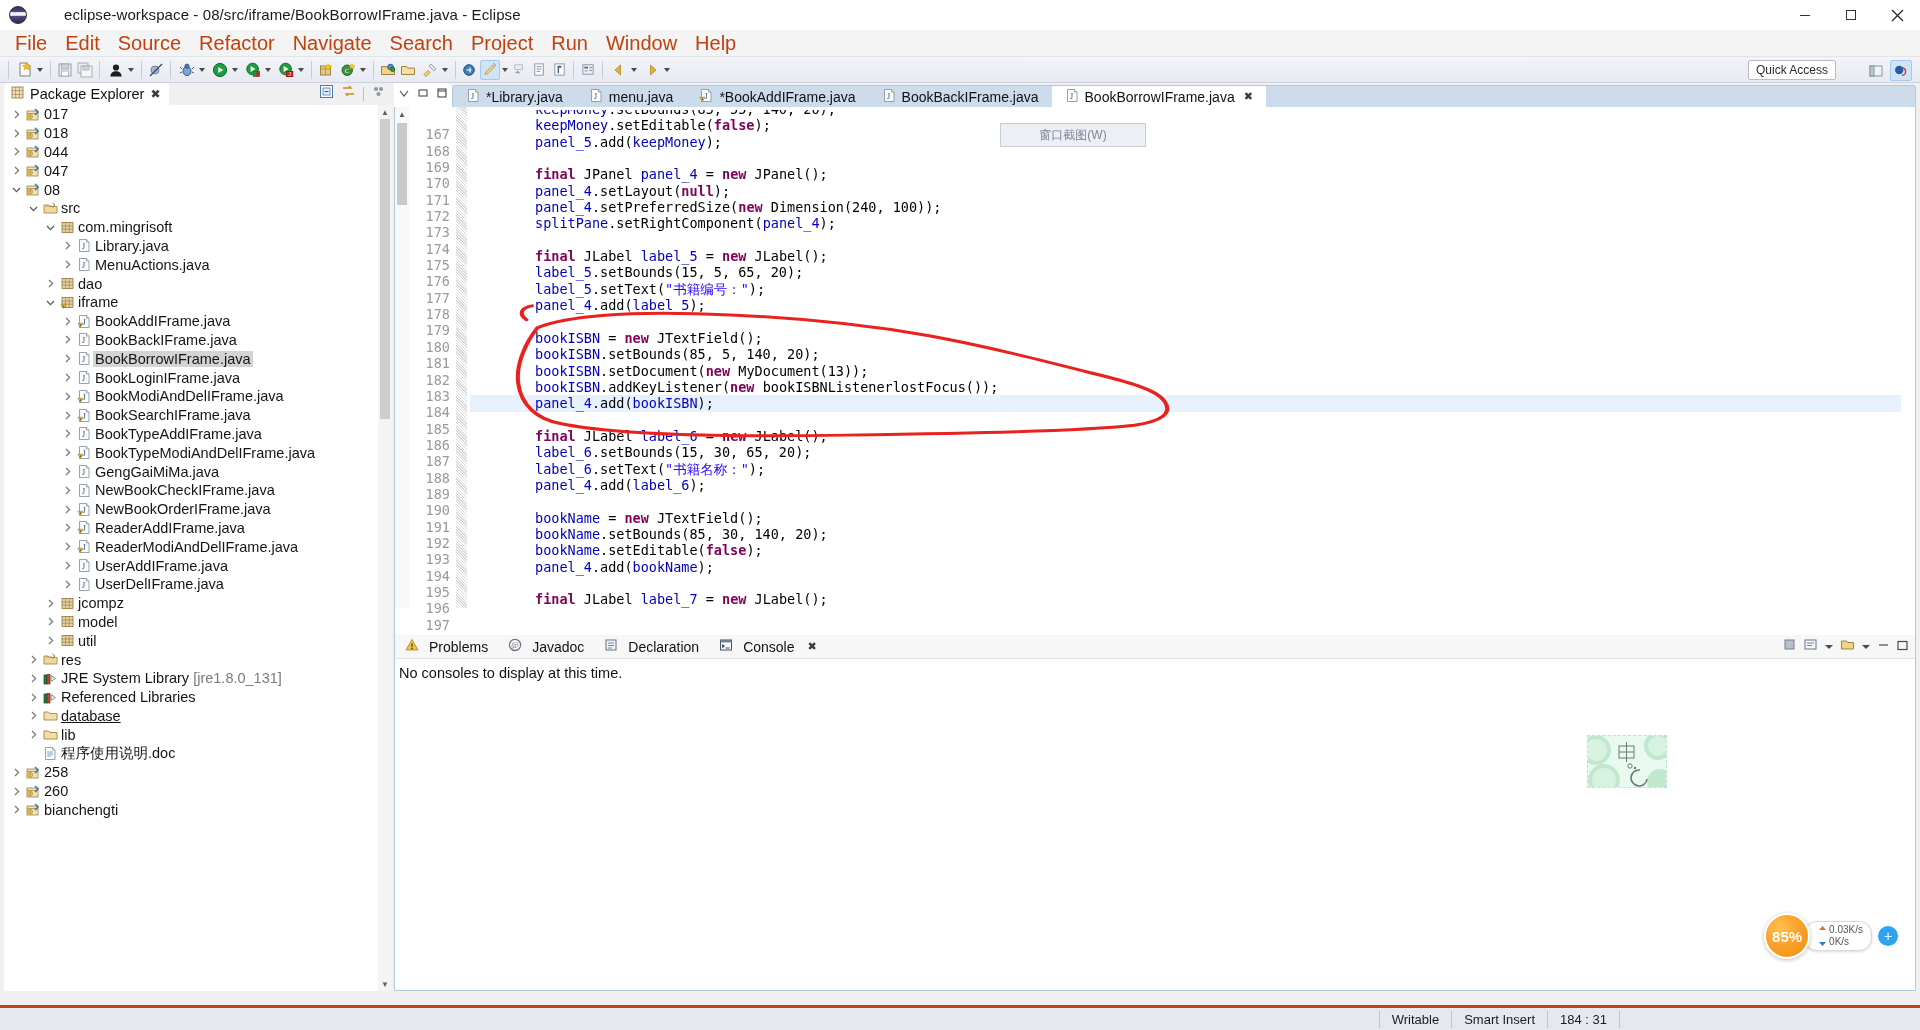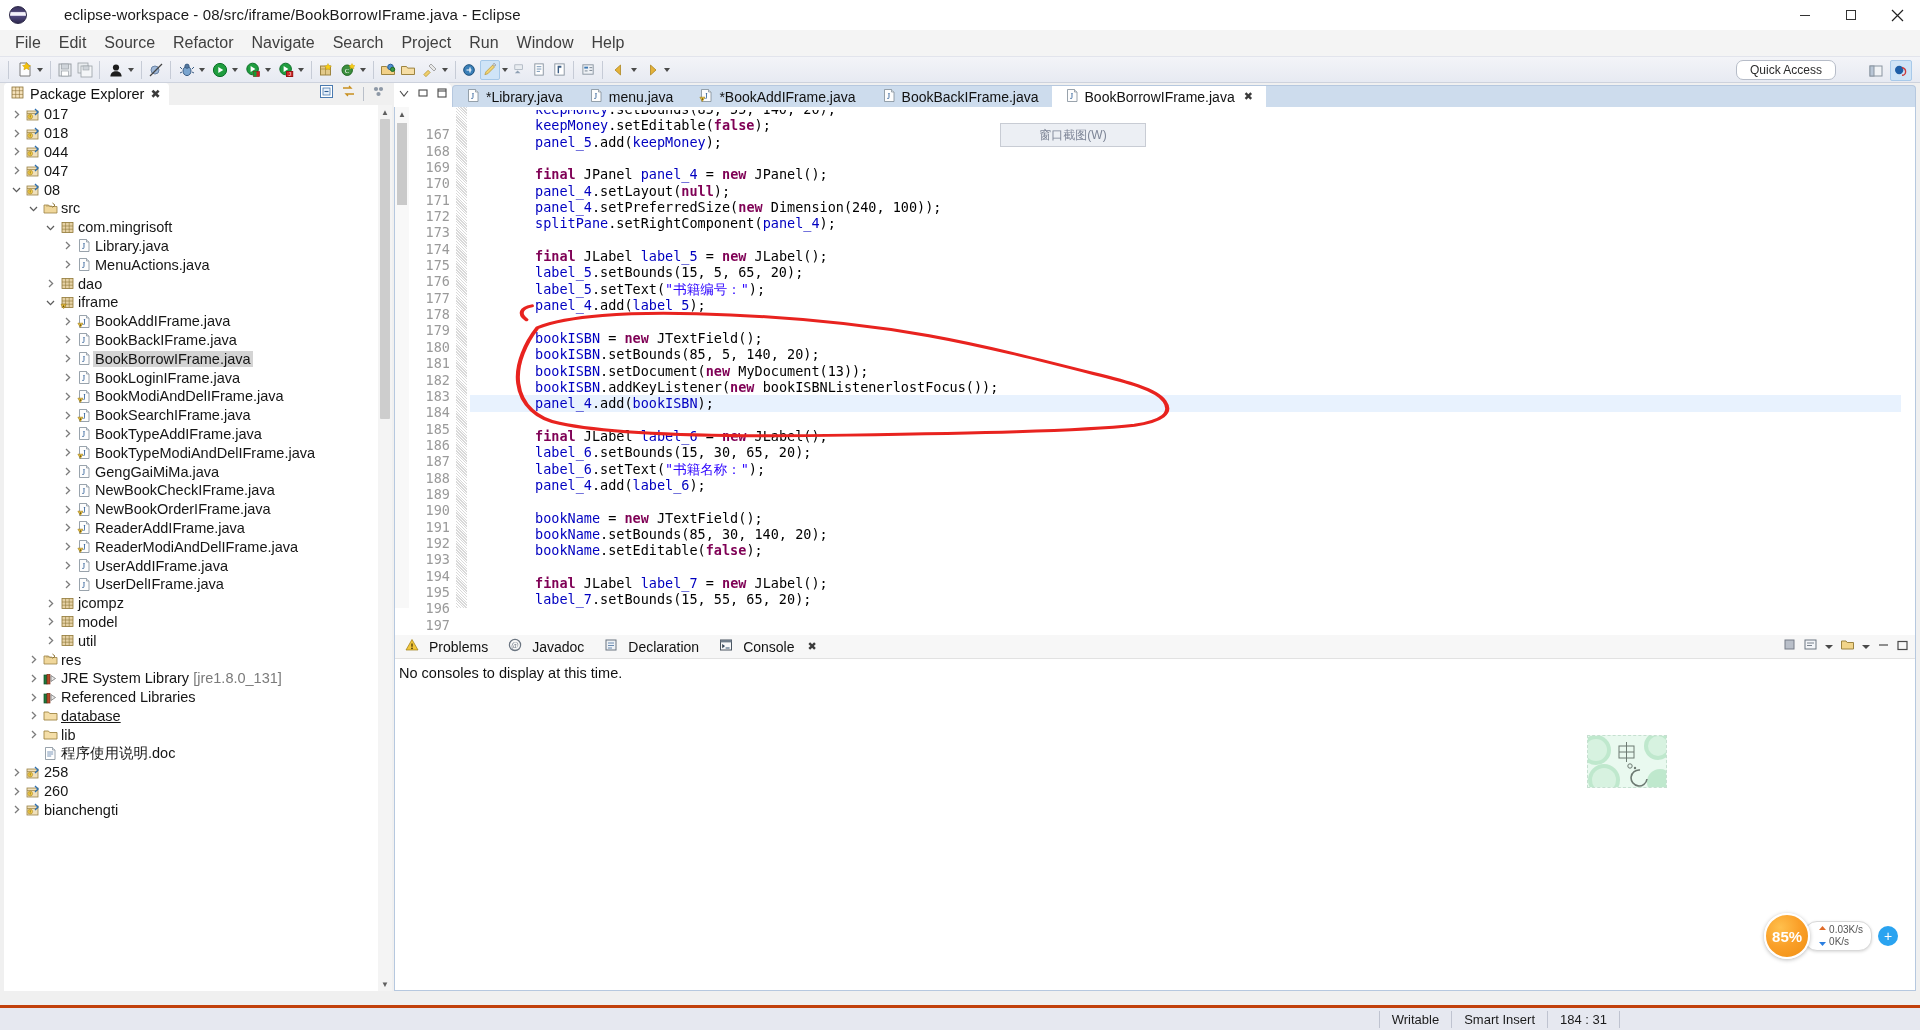--- a/index.html
+++ b/index.html
@@ -28,21 +28,21 @@
   .winbtns { position:absolute; right:0; top:0; height:30px; display:flex; }
   .winbtn {
     width:46px; height:30px; display:flex; align-items:center; justify-content:center;
     font-size:14px; color:#333; line-height:1;
   }
   .winbtn.close { color:#222; }
   .winbtn svg { display:block; }
 
   
   .menubar { height:26px; background:#f4f4f4; display:flex; align-items:center; padding-left:6px; }
-  .menubar .mi { font-size:16px; color:#404040; padding:2px 9px; cursor:default; }
+  .menubar .mi { font-size:20px; color:#c2410c; padding:2px 9px; cursor:default; }
 
   
   .toolbar {
     height:27px; background: linear-gradient(180deg,#f3f4f8 0%, #e7eaf2 100%);
     border-top:1px solid #e2e4ec; border-bottom:1px solid #cdd2dd;
     display:flex; align-items:center; padding-left:4px; position:relative;
   }
   .tb-sep { width:1px; height:18px; background:#c6cbd6; margin:0 4px; flex:none; }
   .tb-item { display:flex; align-items:center; height:22px; padding:0 1px; margin:0 1px; flex:none; }
   .tb-btn {
@@ -51,22 +51,22 @@
   }
   .tb-btn.sel { background:#cfe4f7; border:1px solid #a5c8e8; border-radius:2px; }
   .tb-arrow {
     width:9px; height:20px; display:flex; align-items:center; justify-content:center; flex:none;
   }
   .tb-arrow::after{
     content:""; border-left:3.5px solid transparent; border-right:3.5px solid transparent;
     border-top:4px solid #4a4a4a;
   }
   .quick-access {
-    position:absolute; right:84px; top:3px; width:100px; height:20px;
-    background:#ffffff; border:1px solid #b6bcc8; border-radius:7px;
+    position:absolute; right:84px; top:3px; width:88px; height:20px;
+    background:#ffffff; border:1px solid #b6bcc8; border-radius:2px;
     font-size:12px; color:#2b2b2b; display:flex; align-items:center; justify-content:center;
   }
   .persp {
     position:absolute; right:8px; top:3px; display:flex; gap:3px; align-items:center;
   }
   .persp-b { width:22px; height:21px; display:flex;align-items:center;justify-content:center; }
   .persp-b.active { background:#cfe4f7; border:1px solid #a8c9e9; border-radius:2px; }
 
   
   .body-area { position:absolute; left:0; top:83px; right:0; bottom:37px; background:#f0f0f0; }
@@ -1232,20 +1232,21 @@
               <div class="cl hl">        <span class="fld">panel_4</span>.add(<span class="fld">bookISBN</span>);</div>
               <div class="cl"></div>
               <div class="cl">        <span class="kw">final</span> JLabel <span class="fld">label_6</span> = <span class="kw">new</span> JLabel();</div>
               <div class="cl">        <span class="fld">label_6</span>.setBounds(15, 30, 65, 20);</div>
               <div class="cl">        <span class="fld">label_6</span>.setText(<span class="str">"书籍名称："</span>);</div>
               <div class="cl">        <span class="fld">panel_4</span>.add(<span class="fld">label_6</span>);</div>
               <div class="cl"></div>
               <div class="cl">        <span class="fld">bookName</span> = <span class="kw">new</span> JTextField();</div>
               <div class="cl">        <span class="fld">bookName</span>.setBounds(85, 30, 140, 20);</div>
               <div class="cl">        <span class="fld">bookName</span>.setEditable(<span class="kw">false</span>);</div>
+              <div class="cl">        <span class="fld">panel_4</span>.add(<span class="fld">bookName</span>);</div>
               <div class="cl"></div>
               <div class="cl">        <span class="kw">final</span> JLabel <span class="fld">label_7</span> = <span class="kw">new</span> JLabel();</div>
               <div class="cl">        <span class="fld">label_7</span>.setBounds(15, 55, 65, 20);</div>
             </div>
 
           <div class="ov-tip">窗口截图(W)</div>
 
           <svg class="annot" viewBox="0 0 1110 530" preserveAspectRatio="none">
             <path d="M104 222 C 96 236, 88 258, 90 278 C 92 300, 104 314, 120 318
                      C 160 330, 240 332, 330 330 C 420 328, 500 326, 540 320

